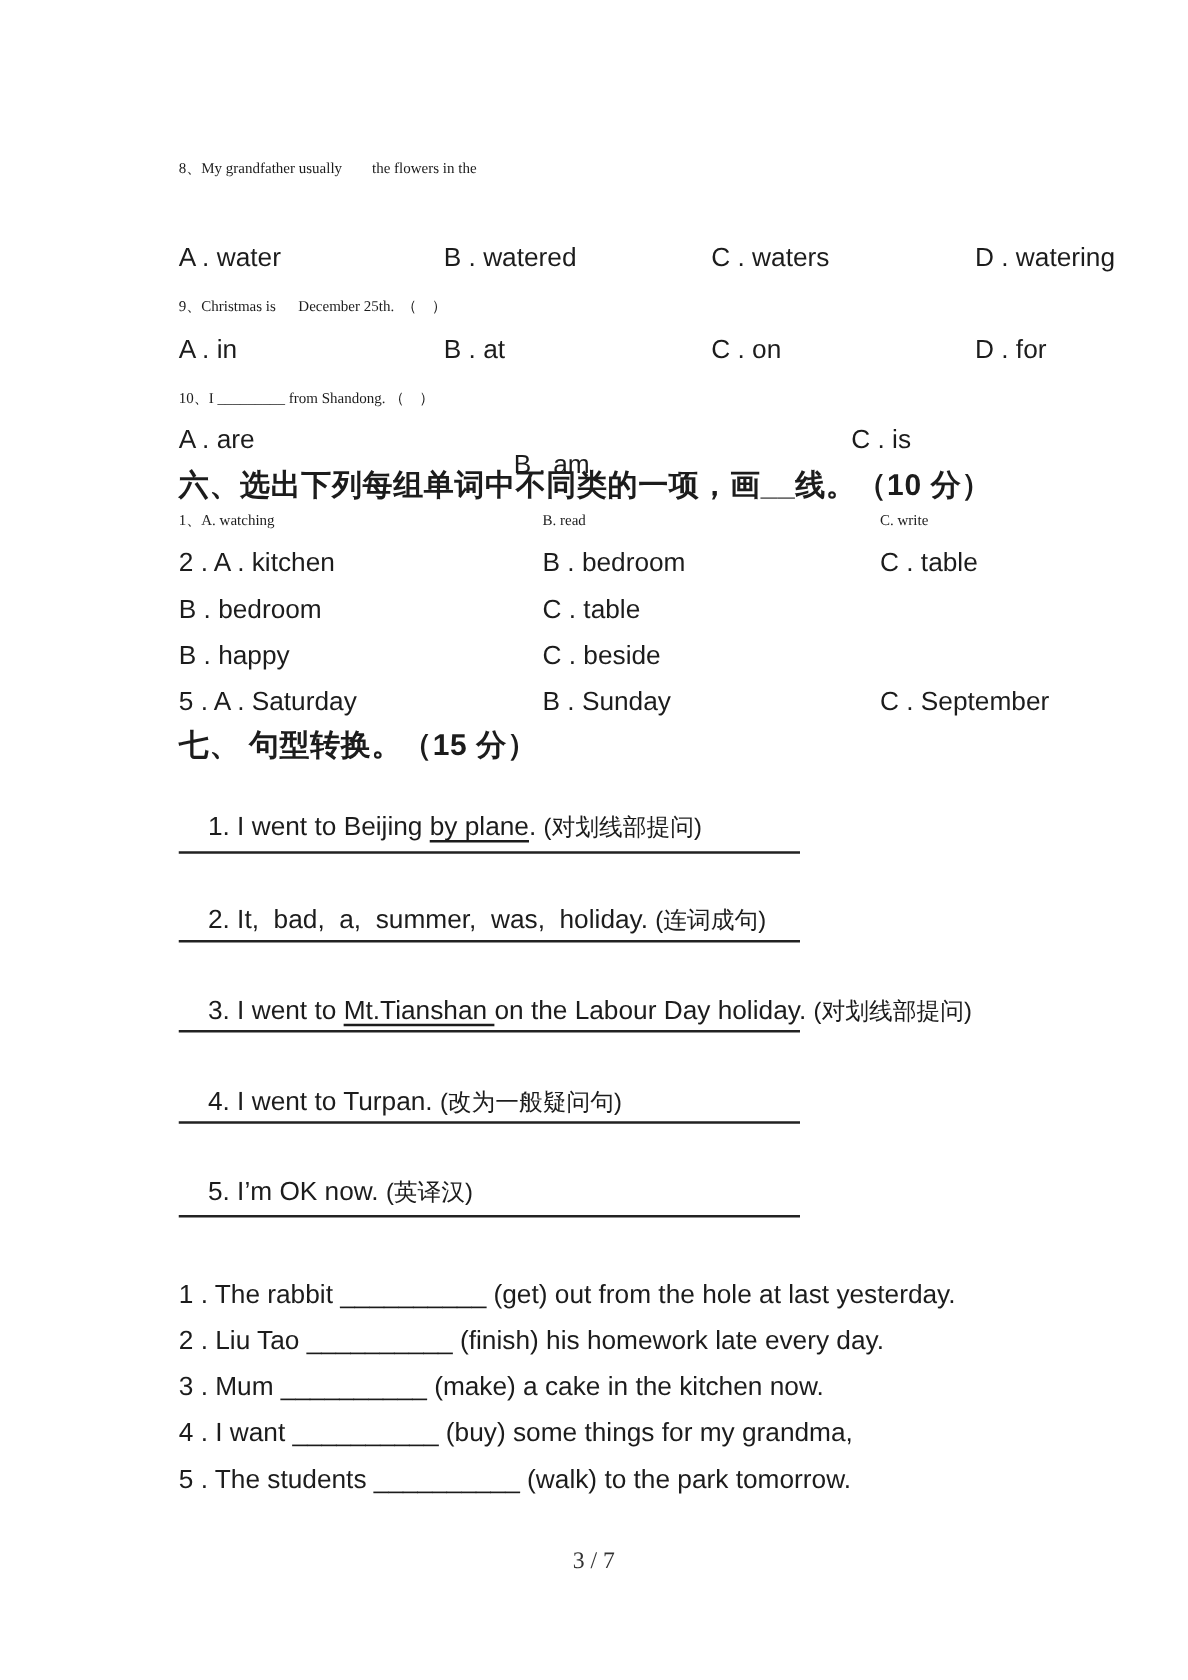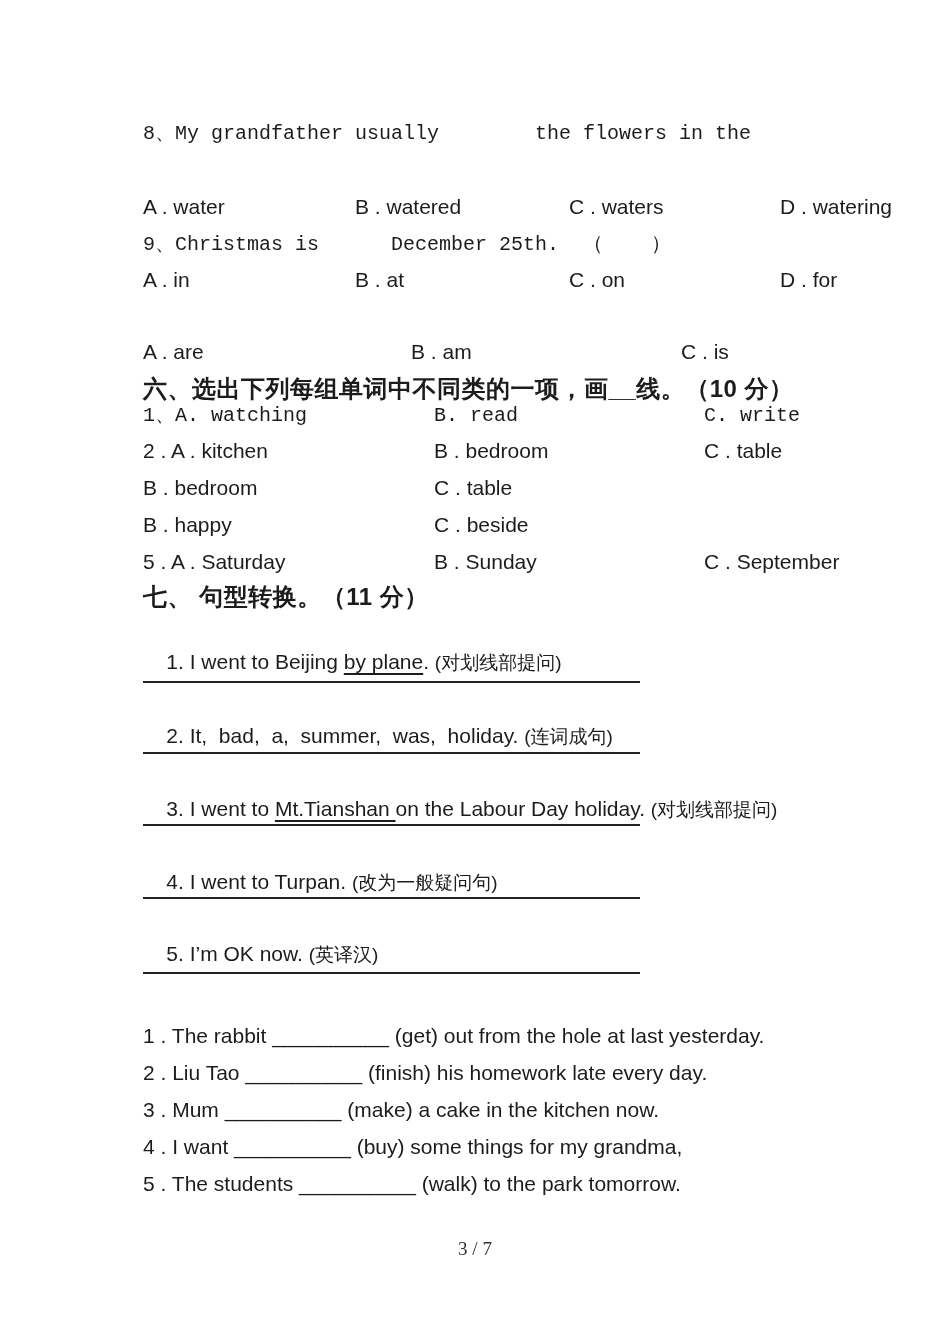--- a/index.html
+++ b/index.html
@@ -12,33 +12,33 @@
     overflow: hidden;
     font-family: "Liberation Sans", sans-serif;
   }
   .line {
     position: absolute;
     left: 143px;
     white-space: pre;
     line-height: 28px;
   }
   .sans { font-family: "Liberation Sans", sans-serif; font-size: 21px; }
-  .mono { font-family: Liberation Mono, monospace; font-size: 20px; }
+  .mono { font-family: Liberation Serif, serif; font-size: 12px; }
   .heading {
     font-family: "Liberation Sans", sans-serif;
     font-size: 24px;
     font-weight: bold;
     letter-spacing: 0.5px;
   }
   .optrow { display: flex; gap: 44px; }
   .optrow4 .opt:nth-child(1) { width: 168px; }
   .optrow4 .opt:nth-child(2) { width: 170px; }
   .optrow4 .opt:nth-child(3) { width: 167px; }
   .optrow3 .opt:nth-child(1) { width: 224px; }
-  .optrow3 .opt:nth-child(2) { width: 226px; }
+  .optrow3 .opt:nth-child(2) { width: 226px; margin-top: 20px; }
   .wordrow .cell:nth-child(1) { width: 224px; }
   .wordrow .cell:nth-child(2) { width: 226px; margin-left: 23px; }
   .ul { text-decoration: underline; text-underline-offset: 4px; text-decoration-thickness: 2px; }
   .hint { font-size: 19px; }
   .answer-line {
     position: absolute;
     left: 143px;
     width: 497px;
     height: 0;
     border-top: 2px solid #222222;
@@ -67,20 +67,21 @@
   </div>
 
   <div class="line mono" style="top:231px">9、Christmas is      December 25th.  （    ）</div>
   <div class="line sans optrow optrow4" style="top:266px">
     <span class="opt">A . in</span>
     <span class="opt">B . at</span>
     <span class="opt">C . on</span>
     <span class="opt">D . for</span>
   </div>
 
+  <div class="line mono" style="top:304px">10、I _________ from Shandong. （    ）</div>
   <div class="line sans optrow optrow3" style="top:338px">
     <span class="opt">A . are</span>
     <span class="opt">B . am</span>
     <span class="opt">C . is</span>
   </div>
 
   <div class="line heading" style="top:375px">六、选出下列每组单词中不同类的一项，画__线。（10 分）</div>
 
   <div class="line mono optrow wordrow" style="top:402px">
     <span class="cell">1、A. watching</span>
@@ -99,21 +100,21 @@
   <div class="line sans optrow wordrow" style="top:511px">
     <span class="cell">B . happy</span>
     <span class="cell">C . beside</span>
   </div>
   <div class="line sans optrow wordrow" style="top:548px">
     <span class="cell">5 . A . Saturday</span>
     <span class="cell">B . Sunday</span>
     <span class="cell">C . September</span>
   </div>
 
-  <div class="line heading" style="top:583px">七、 句型转换。（11 分）</div>
+  <div class="line heading" style="top:583px">七、 句型转换。（15 分）</div>
 
   <div class="line sans" style="top:620px">
     <span>1. I went to Beijing </span><span class="ul">by plane</span><span>. </span><span class="hint">(对划线部提问)</span>
   </div>
   <div class="answer-line" style="top:681px"></div>
 
   <div class="line sans" style="top:694px">
     <span>2. It,  bad,  a,  summer,  was,  holiday. </span><span class="ul"></span><span></span><span class="hint">(连词成句)</span>
   </div>
   <div class="answer-line" style="top:752px"></div>

